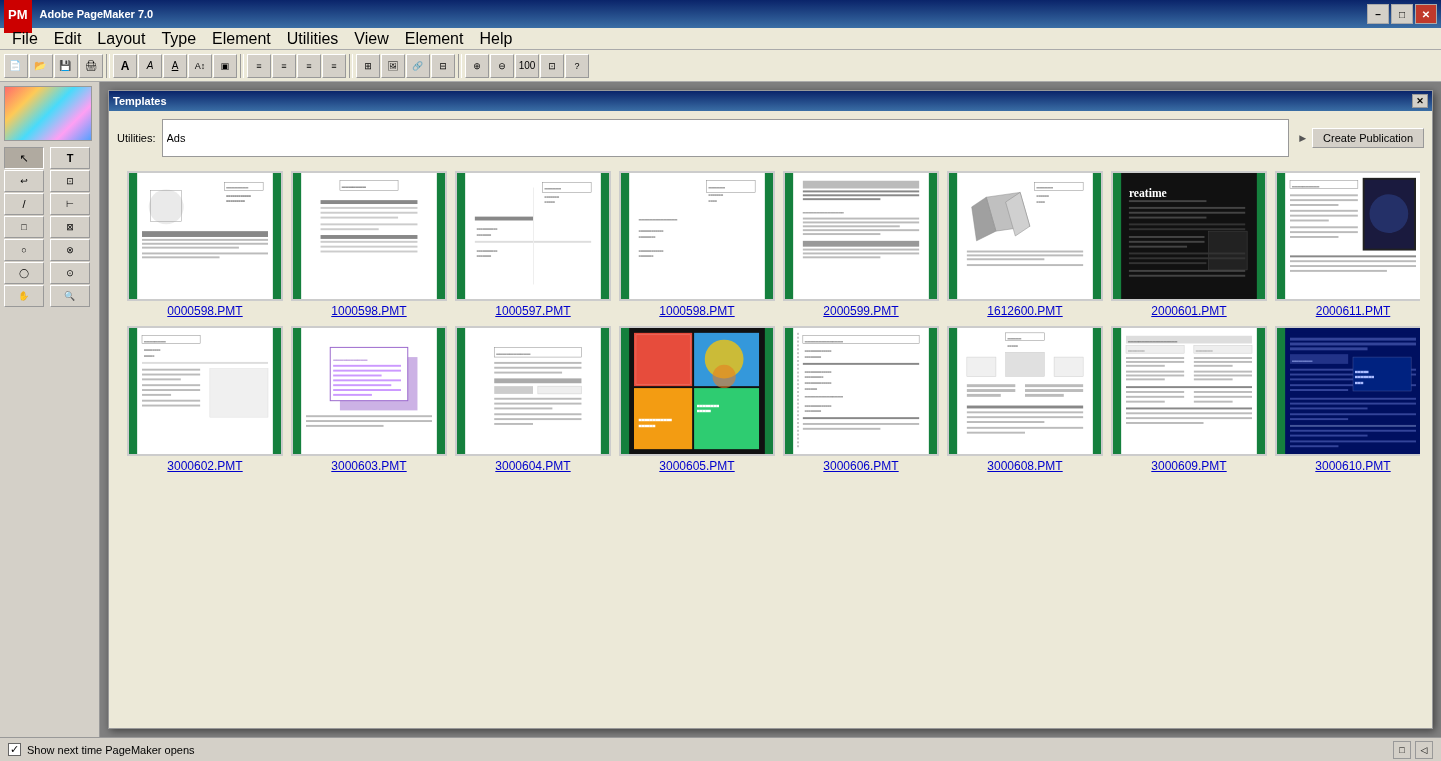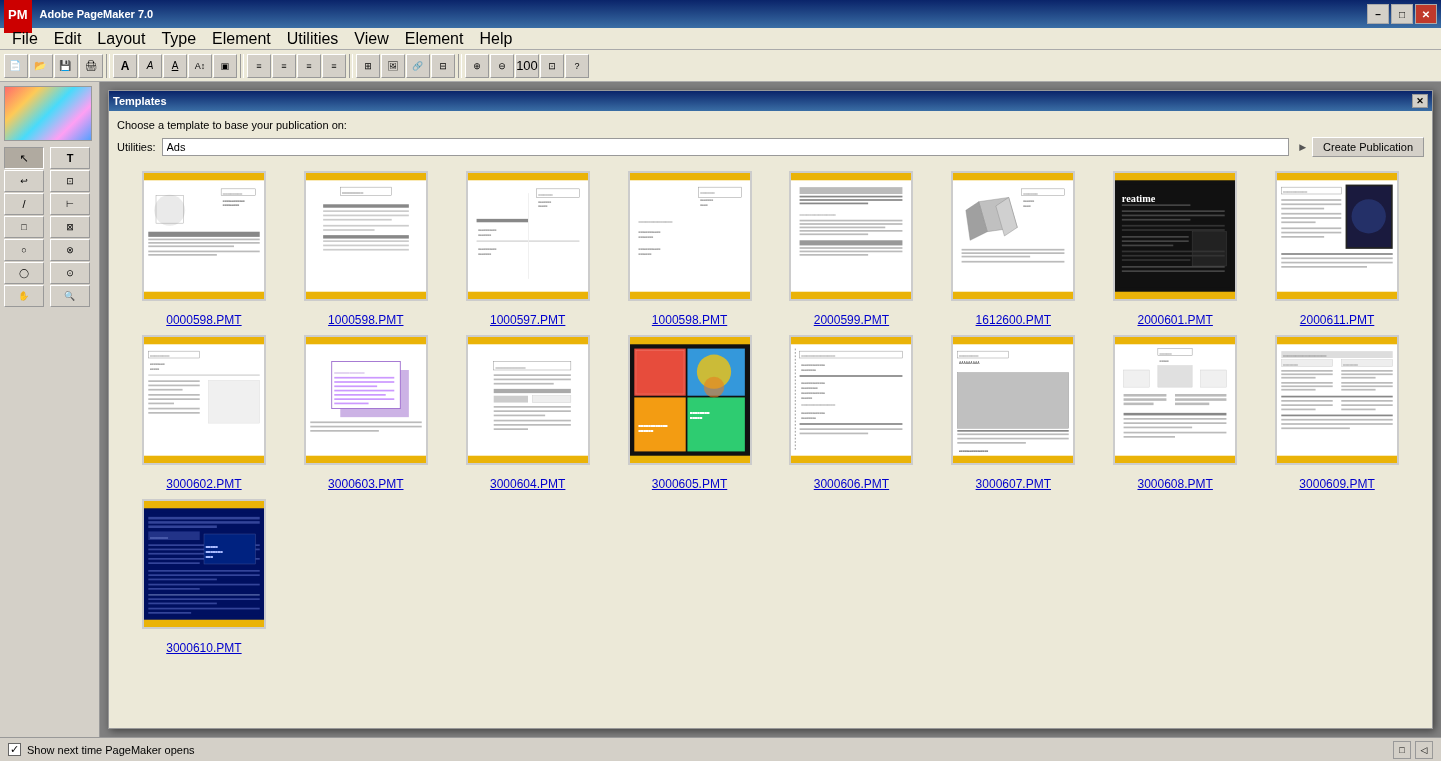--- a/index.html
+++ b/index.html
@@ -204,21 +204,21 @@
       display: flex;
       align-items: center;
       gap: 6px;
       margin-bottom: 8px;
     }
     #category-label {
       font-size: 11px;
     }
     #category-select {
       flex: 1;
-      height: 18px;
+      height: 38px;
       background: #fff;
       border: 1px solid #999;
       font-size: 11px;
       padding: 0 4px;
       appearance: none;
       -webkit-appearance: none;
     }
     #create-pub-btn {
       padding: 3px 10px;
       background: #d4d0c8;
@@ -246,25 +246,25 @@
       max-height: calc(100% - 70px);
     }
     .template-item {
       display: flex;
       flex-direction: column;
       align-items: center;
       cursor: pointer;
       padding: 2px;
     }
     .template-thumb {
-      width: 124px;
+      width: 156px;
       height: 130px;
-      background: #eab308;
+      background: #15803d;
       border: 2px solid #ccc;
-      margin-bottom: 12px;
+      margin-bottom: 3px;
       overflow: hidden;
       position: relative;
     }
     .template-name {
       font-size: 12px;
       color: #0000cc;
       text-align: center;
       text-decoration: underline;
       cursor: pointer;
     }
@@ -367,21 +367,21 @@
   <div class="toolbar-btn" style="font-size:9px;">≡</div>
   <div class="toolbar-btn" style="font-size:9px;">≡</div>
   <div class="toolbar-separator"></div>
   <div class="toolbar-btn" style="font-size:9px;">⊞</div>
   <div class="toolbar-btn" style="font-size:9px;">🖼</div>
   <div class="toolbar-btn" style="font-size:9px;">🔗</div>
   <div class="toolbar-btn" style="font-size:9px;">⊟</div>
   <div class="toolbar-separator"></div>
   <div class="toolbar-btn" style="font-size:9px;">⊕</div>
   <div class="toolbar-btn" style="font-size:9px;">⊖</div>
-  <div class="toolbar-btn" style="font-size:13px;">100</div>
+  <div class="toolbar-btn" style="font-size:10px;">100</div>
   <div class="toolbar-btn" style="font-size:9px;">⊡</div>
   <div class="toolbar-btn" style="font-size:9px;">?</div>
 </div>
 
 <div id="main-layout">
 
   <div id="toolbox">
     <div class="tool-preview">
       <div class="tool-preview-img"></div>
     </div>
@@ -406,21 +406,20 @@
   <div id="content-area">
 
     <div id="templates-dialog">
 
       <div id="dialog-title-bar">
         <span>Templates</span>
         <div id="dialog-close">✕</div>
       </div>
 
       <div id="dialog-content">
-        <div id="dialog-subtitle">Choose a template to base your publication on:</div>
 
         <div id="category-row">
           <span id="category-label">Utilities:</span>
           <div id="category-container">
             <select id="category-select">
               <option>Ads</option>
               <option>Brochures</option>
               <option>Business Cards</option>
               <option>Catalogs</option>
               <option>Flyers</option>
@@ -724,39 +723,20 @@
                   <text x="12" y="80" font-size="3" fill="#aaa">▄▄▄▄▄▄▄▄▄▄▄▄▄</text>
                   <text x="12" y="86" font-size="3" fill="#aaa">▄▄▄▄▄▄▄▄</text>
                   <rect x="10" y="92" width="120" height="2" fill="#888"></rect>
                   <rect x="10" y="98" width="120" height="2" fill="#bbb"></rect>
                   <rect x="10" y="103" width="80" height="2" fill="#bbb"></rect>
                 </svg>
               </div>
               <span class="template-name">3000606.PMT</span>
             </div>
 
-            <div class="template-item">
-              <div class="template-thumb">
-                <svg class="thumb-svg" viewBox="0 0 140 130" xmlns="http://www.w3.org/2000/svg">
-                  <rect width="140" height="130" fill="white"></rect>
-                  <rect x="5" y="8" width="60" height="8" fill="none" stroke="#888" stroke-width="0.5"></rect>
-                  <text x="7" y="15" font-size="4" fill="#555">════════</text>
-                  <text x="7" y="23" font-size="4" fill="#555">AAAAAAAAA</text>
-
-                  <rect x="5" y="33" width="130" height="65" fill="#c0c0c0"></rect>
-                  <rect x="5" y="33" width="130" height="65" fill="none" stroke="#999" stroke-width="0.5"></rect>
-                  <rect x="5" y="100" width="130" height="2" fill="#888"></rect>
-                  <rect x="5" y="104" width="130" height="2" fill="#bbb"></rect>
-                  <rect x="5" y="109" width="130" height="2" fill="#bbb"></rect>
-                  <rect x="5" y="114" width="80" height="2" fill="#bbb"></rect>
-                  <text x="7" y="125" font-size="3" fill="#888">▄▄▄▄▄▄▄▄▄▄▄▄▄▄▄▄</text>
-                </svg>
-              </div>
-              <span class="template-name">3000607.PMT</span>
-            </div>
 
             <div class="template-item">
               <div class="template-thumb">
                 <svg class="thumb-svg" viewBox="0 0 140 130" xmlns="http://www.w3.org/2000/svg">
                   <rect width="140" height="130" fill="white"></rect>
                   <rect x="50" y="5" width="40" height="8" fill="none" stroke="#888" stroke-width="0.5"></rect>
                   <text x="52" y="12" font-size="4" fill="#555">═════</text>
                   <text x="52" y="19" font-size="3" fill="#aaa">▄▄▄▄▄</text>
 
                   <rect x="10" y="30" width="30" height="20" fill="#f0f0f0" stroke="#ccc" stroke-width="0.5"></rect>

